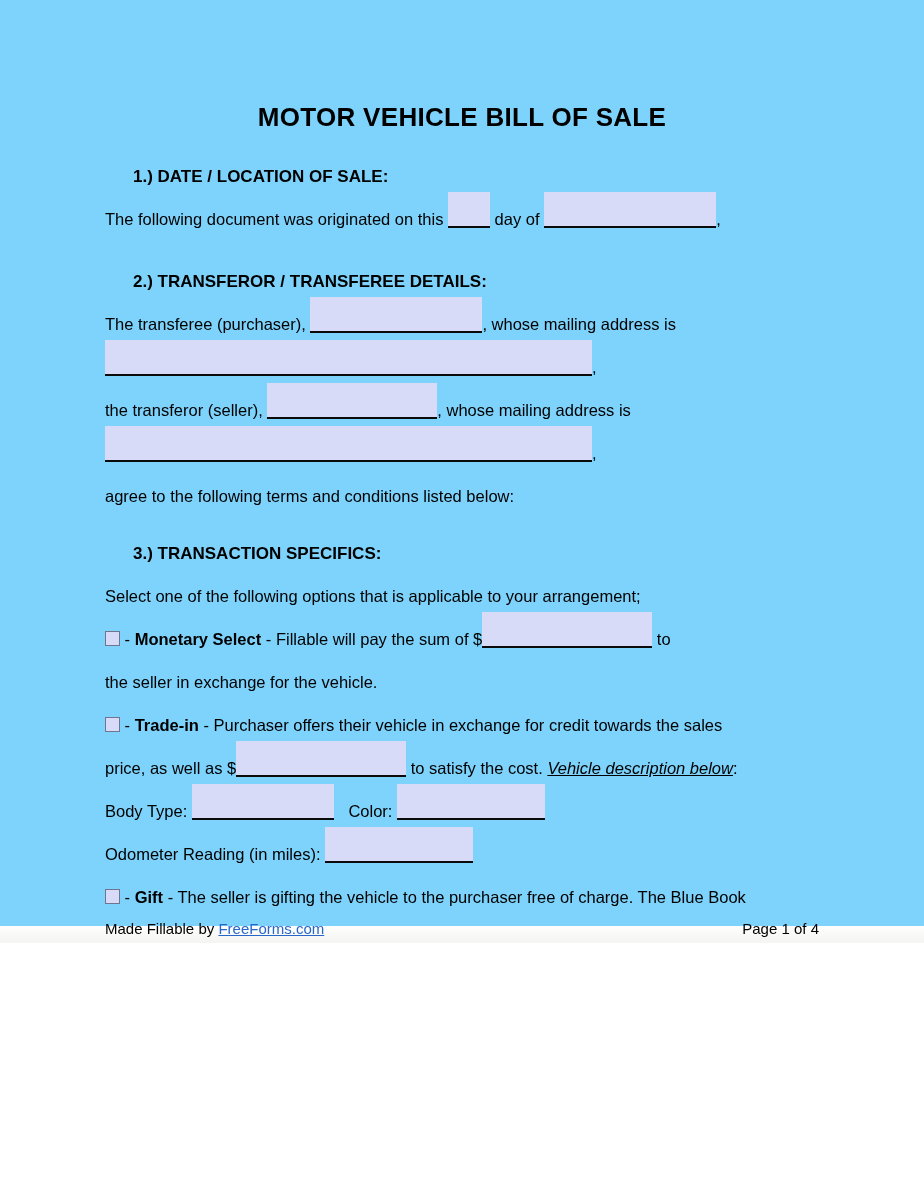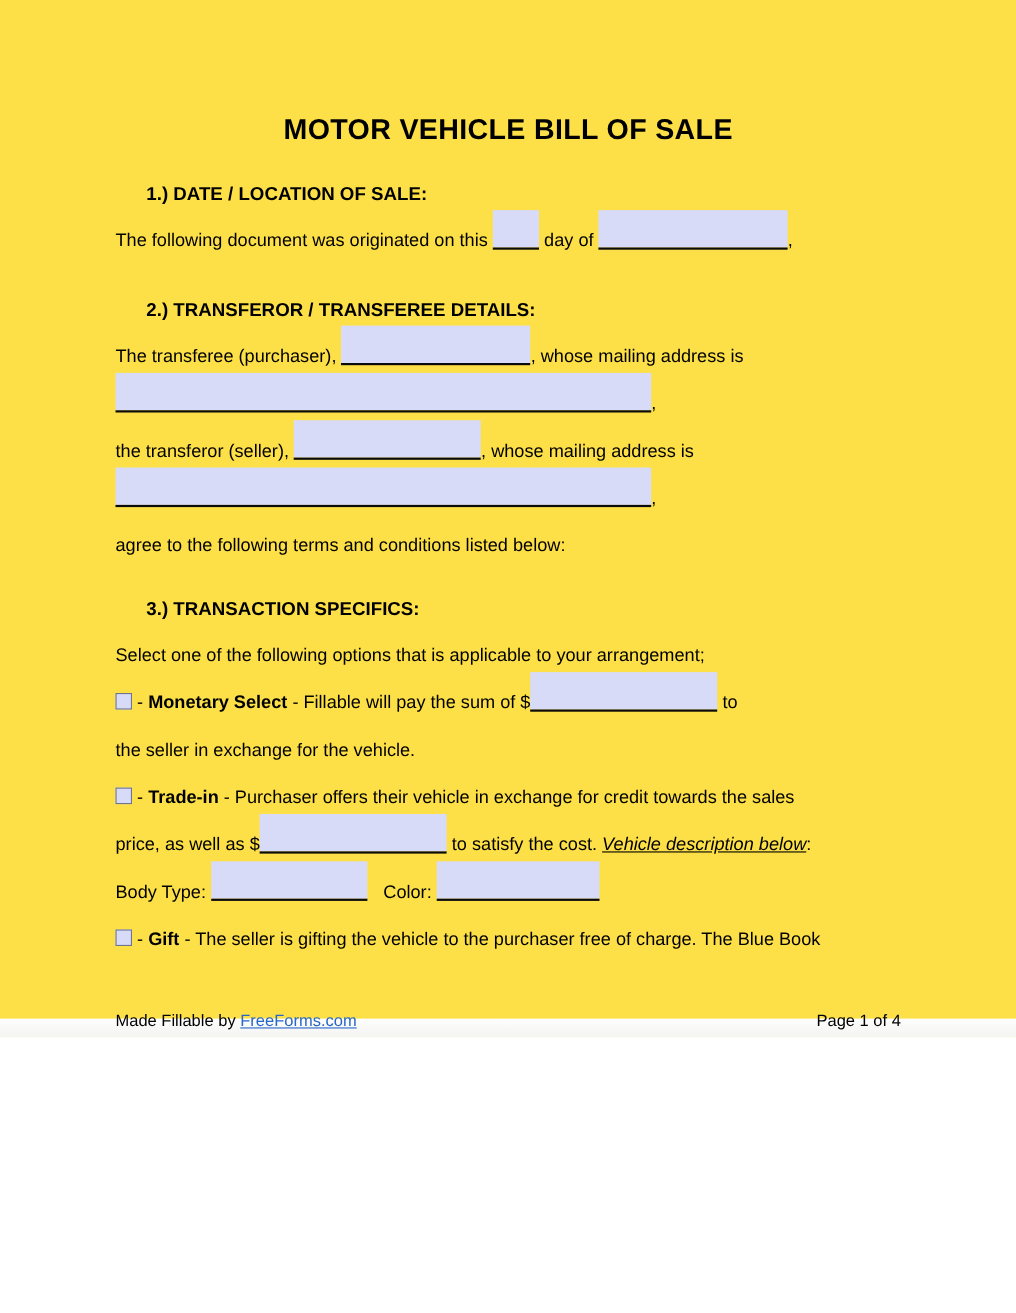--- a/index.html
+++ b/index.html
@@ -1,21 +1,21 @@
 <!DOCTYPE html>
 <html style="--field-fill: #d7dbf8; --checkbox-border: #70758f; --link-blue: #2667c9; --text: #000000;"><head>
 <meta charset="utf-8">
 <style>
   html, body { margin: 0; padding: 0; background: #ffffff; }
   .page {
     position: relative;
     z-index: 0;
     width: 924px;
     height: 943px;
-    background: #fde047;
+    background: #7dd3fc;
     font-family: "Liberation Sans", "DejaVu Sans", sans-serif;
     font-size: 16.5px;
     color: #000000;
     overflow: hidden;
   }
   .content { padding: 0 105px; }
   .doc-title {
     margin: 96px 0 0 0;
     text-align: center;
     font-size: 26px;
@@ -119,20 +119,21 @@
 
     <div class="line"><span>the seller in exchange for the vehicle.</span></div>
 
     <div class="line"><span class="checkbox"></span><span> - </span><span class="bold">Trade-in</span><span> - Purchaser offers their vehicle in exchange for credit towards the sales</span></div>
 
     <div class="line"><span>price, as well as $</span><span class="blank" style="width:170px"></span><span> to satisfy the cost. </span><span class="veh-desc">Vehicle description below</span><span>:</span></div>
 
 
     <div class="line"><span>Body Type: </span><span class="blank" style="width:142px;margin-right:10px"></span><span> Color: </span><span class="blank" style="width:148px"></span></div>
 
+    <div class="line"><span>Odometer Reading (in miles): </span><span class="blank" style="width:148px"></span></div>
 
     <div class="line"><span class="checkbox"></span><span> - </span><span class="bold">Gift</span><span> - The seller is gifting the vehicle to the purchaser free of charge. The Blue Book</span></div>
 
 
   </div>
 
   <div class="footer">
     <div><span>Made Fillable by </span><span class="link">FreeForms.com</span></div>
     <div>Page 1 of 4</div>
   </div>

